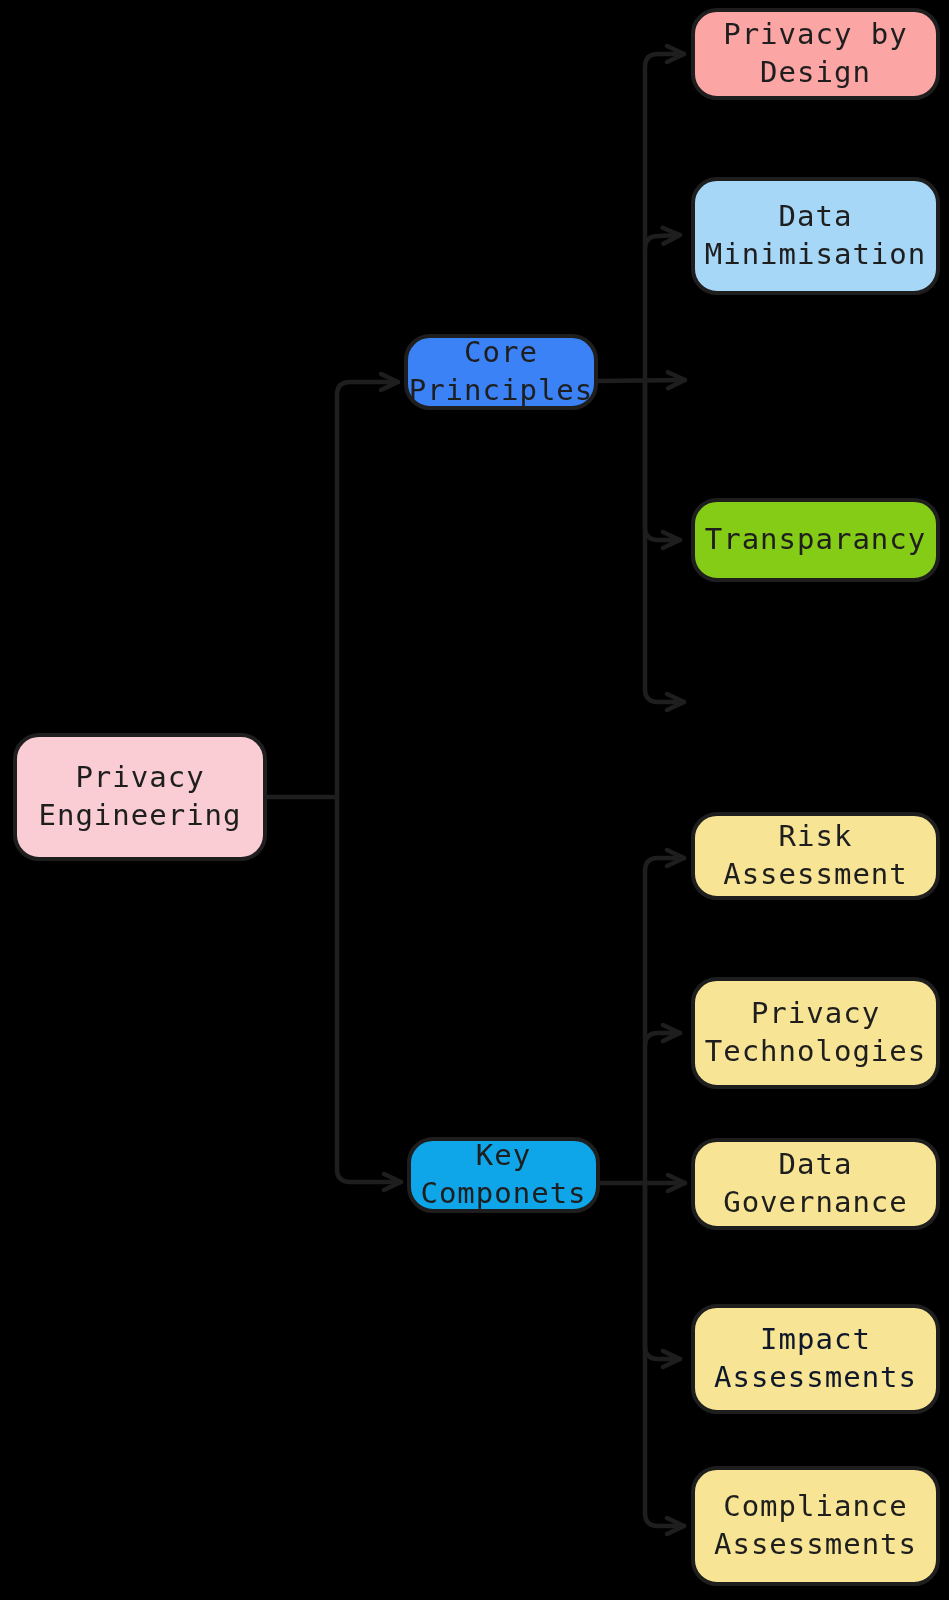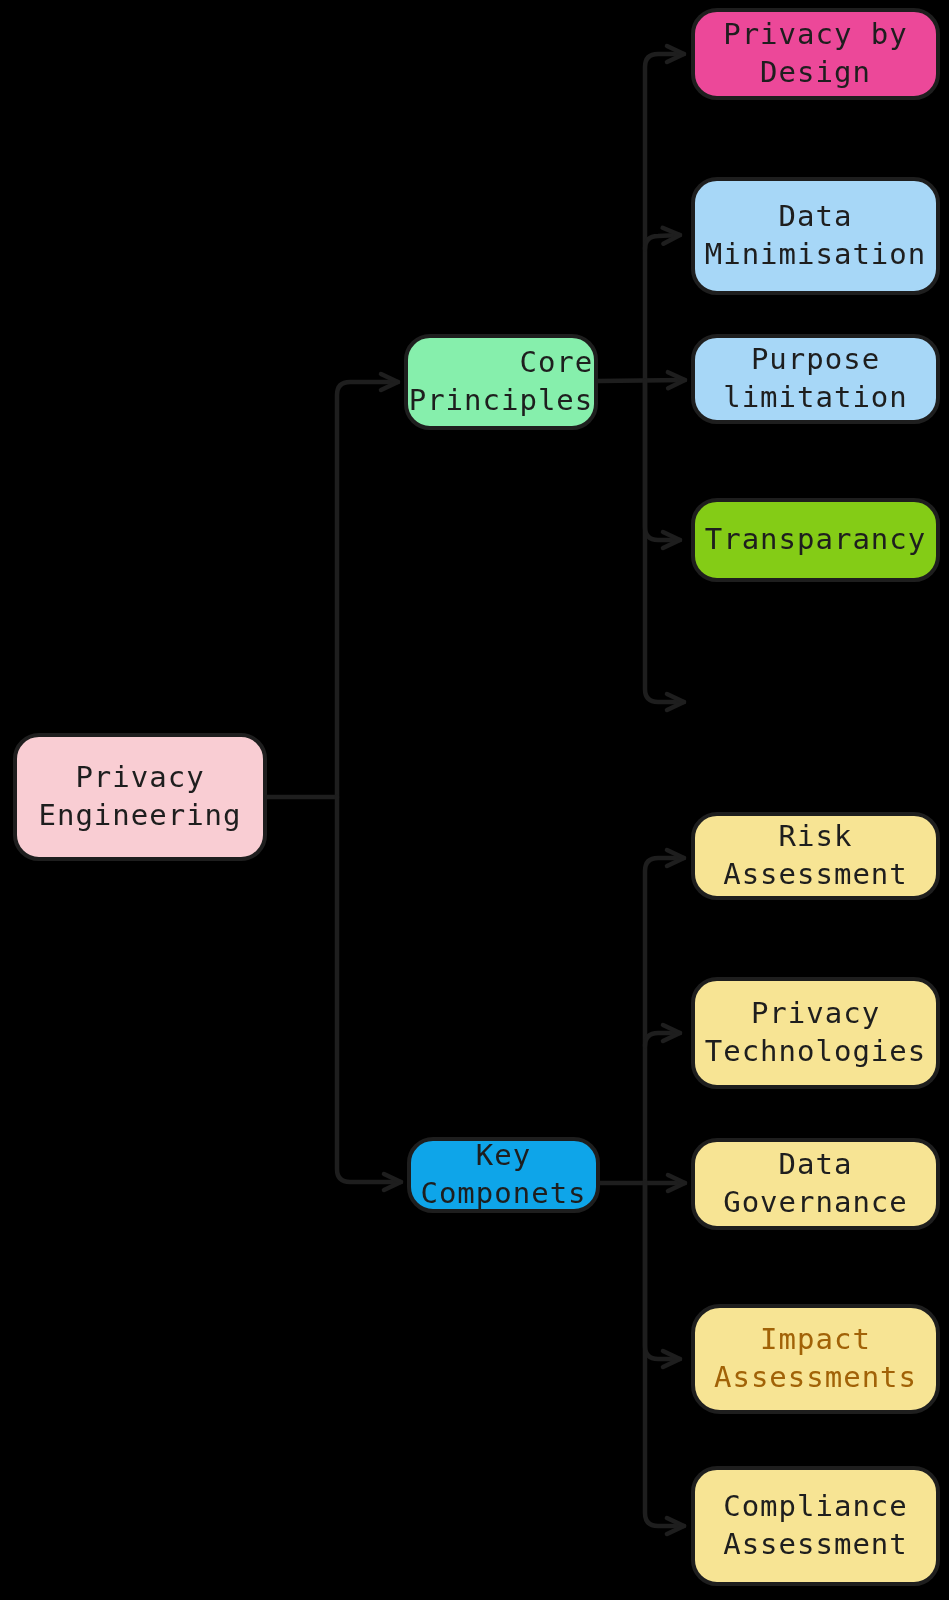--- a/index.html
+++ b/index.html
@@ -69,34 +69,32 @@
 
     <path class="edge" d="M 600,1183 L 685,1183" marker-end="url(#arrow)" stroke="#1e1e1e"></path>
     <path class="edge" d="M 645,1182 L 645,871 Q 645,858 658,858 L 684,858" marker-end="url(#arrow)" stroke="#1e1e1e"></path>
     <path class="edge" d="M 645,1046 Q 645,1033 658,1033 L 680,1033" marker-end="url(#arrow)" stroke="#1e1e1e"></path>
     <path class="edge" d="M 645,1182 L 645,1346 Q 645,1359 658,1359 L 680,1359" marker-end="url(#arrow)" stroke="#1e1e1e"></path>
     <path class="edge" d="M 645,1182 L 645,1513 Q 645,1526 658,1526 L 684,1526" marker-end="url(#arrow)" stroke="#1e1e1e"></path>
   </svg>
 
 <div class="node" style="left: 13px; top: 733px; width: 254px; height: 128px; background: rgb(249, 205, 211); border-color: rgb(30, 30, 30); color: rgb(30, 30, 30);">Privacy
 Engineering</div>
-    <div class="node" style="left: 404px; top: 334px; width: 194px; height: 96px; background: #86efac; border-color: rgb(30, 30, 30); color: rgb(30, 30, 30); text-align: right;">Core
+    <div class="node" style="left: 404px; top: 334px; width: 194px; height: 76px; background: #3b82f6; border-color: rgb(30, 30, 30); color: rgb(30, 30, 30);">Core
 Principles</div>
     <div class="node" style="left: 407px; top: 1137px; width: 193px; height: 76px; background: #0ea5e9; border-color: rgb(30, 30, 30); color: rgb(30, 30, 30);">Key
 Componets</div>
-    <div class="node" style="left: 691px; top: 8px; width: 249px; height: 92px; background: #ec4899; border-color: rgb(30, 30, 30); color: rgb(30, 30, 30);">Privacy by
+    <div class="node" style="left: 691px; top: 8px; width: 249px; height: 92px; background: #fca5a5; border-color: rgb(30, 30, 30); color: rgb(30, 30, 30);">Privacy by
 Design</div>
     <div class="node" style="left: 691px; top: 177px; width: 249px; height: 118px; background: rgb(167, 215, 247); border-color: rgb(30, 30, 30); color: rgb(30, 30, 30);">Data
 Minimisation</div>
-    <div class="node" style="left: 691px; top: 334px; width: 249px; height: 90px; background: rgb(167, 215, 247); border-color: rgb(30, 30, 30); color: rgb(30, 30, 30);">Purpose
-limitation</div>
     <div class="node" style="left: 691px; top: 498px; width: 249px; height: 84px; background: #84cc16; border-color: rgb(30, 30, 30); color: rgb(30, 30, 30);">Transparancy</div>
     <div class="node" style="left: 691px; top: 812px; width: 249px; height: 88px; background: rgb(247, 228, 148); border-color: rgb(30, 30, 30); color: rgb(30, 30, 30);">Risk
 Assessment</div>
     <div class="node" style="left: 691px; top: 977px; width: 249px; height: 112px; background: rgb(247, 228, 148); border-color: rgb(30, 30, 30); color: rgb(30, 30, 30);">Privacy
 Technologies</div>
     <div class="node" style="left: 691px; top: 1138px; width: 249px; height: 92px; background: rgb(247, 228, 148); border-color: rgb(30, 30, 30); color: rgb(30, 30, 30);">Data
 Governance</div>
-    <div class="node" style="left: 691px; top: 1304px; width: 249px; height: 110px; background: rgb(247, 228, 148); border-color: rgb(30, 30, 30); color: #a16207; border-radius: 29px;">Impact
+    <div class="node" style="left: 691px; top: 1304px; width: 249px; height: 110px; background: rgb(247, 228, 148); border-color: rgb(30, 30, 30); color: #0f172a;">Impact
 Assessments</div>
     <div class="node" style="left: 691px; top: 1466px; width: 249px; height: 120px; background: rgb(247, 228, 148); border-color: rgb(30, 30, 30); color: rgb(30, 30, 30);">Compliance
-Assessment</div>
+Assessments</div>
   </div>
 
 </body></html>

